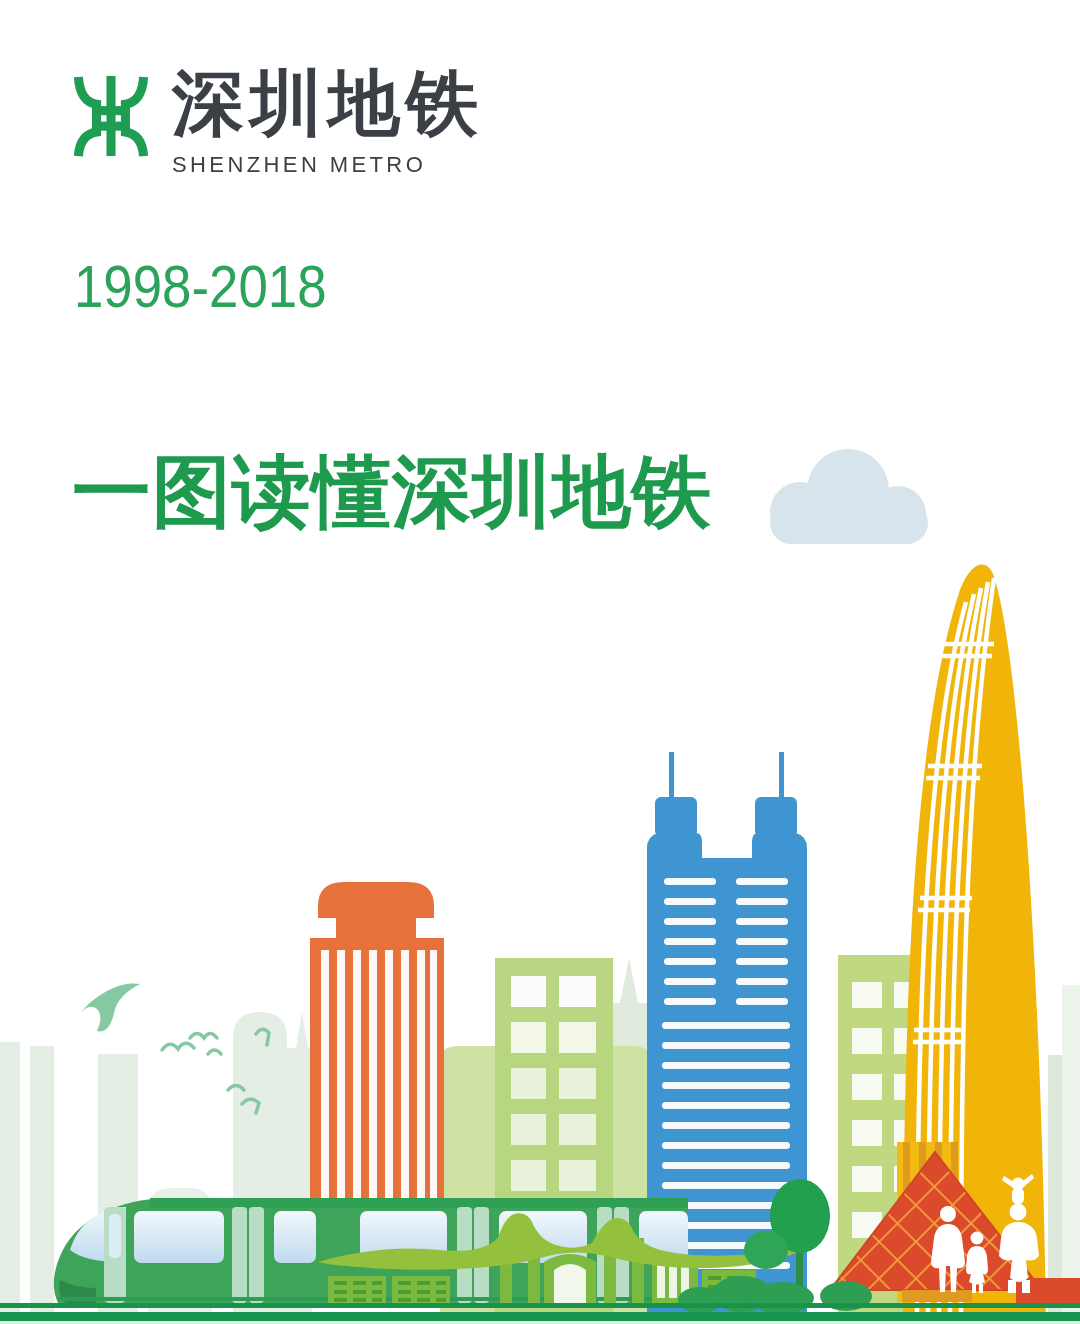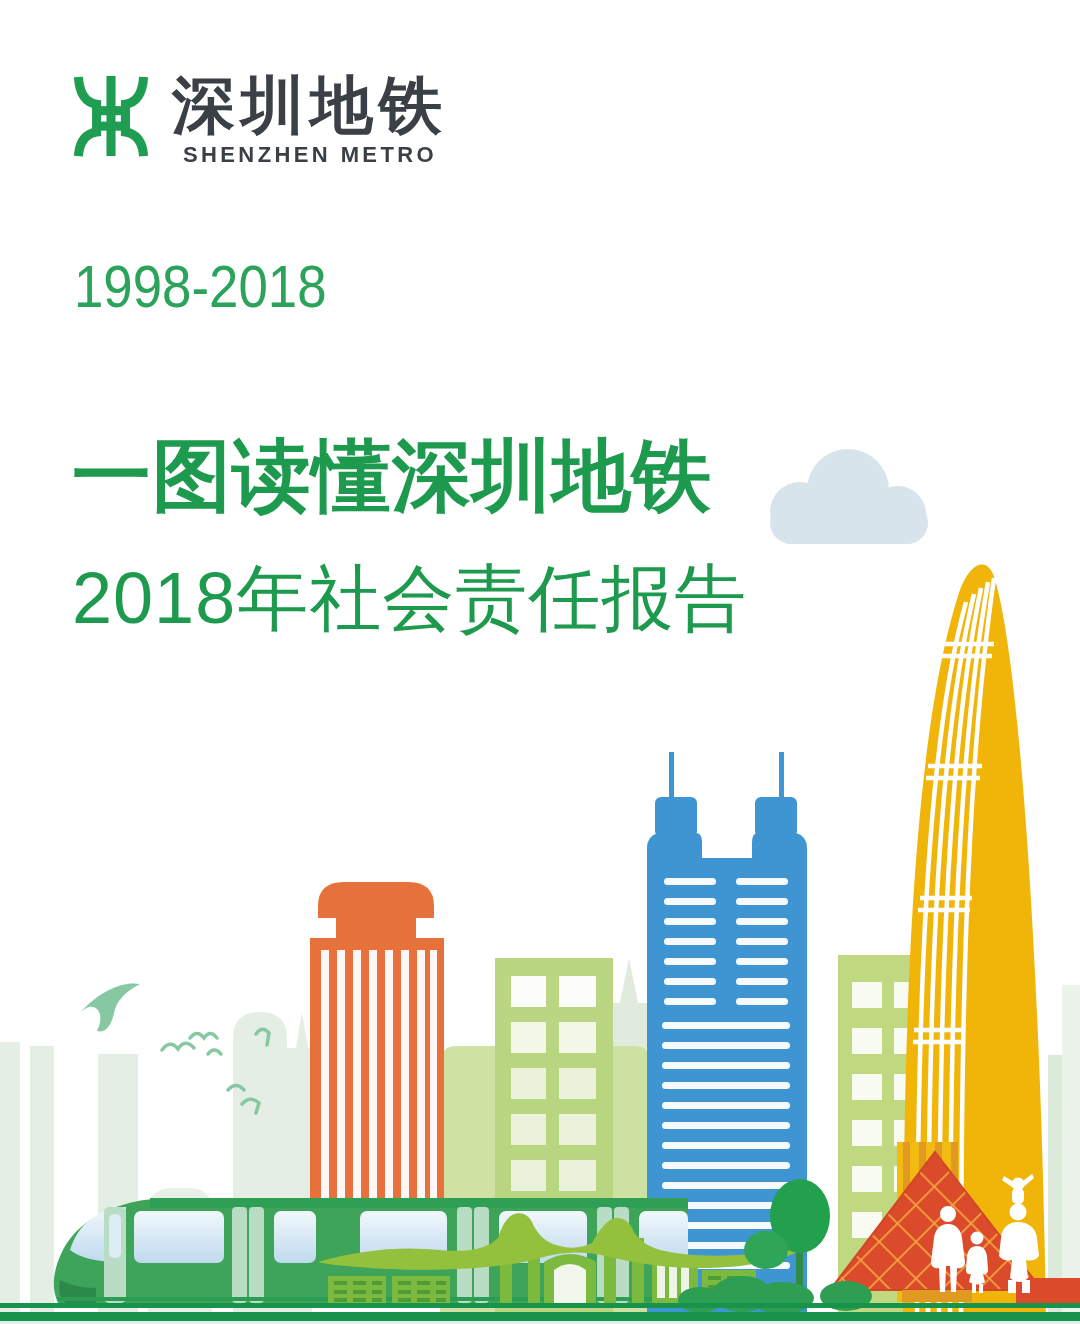--- a/index.html
+++ b/index.html
@@ -12,39 +12,39 @@
   *{margin:0;padding:0;box-sizing:border-box;}
   html,body{background:#fff;}
   .poster{
     position:relative;width:1080px;height:1324px;background:#ffffff;
     overflow:hidden;font-family:"Liberation Sans","DejaVu Sans",sans-serif;
   }
   .logo-row{position:absolute;left:72px;top:70px;display:flex;align-items:flex-start;}
   .logo-mark{width:78px;height:92px;flex:0 0 auto;}
   .logo-names{margin-left:22px;padding-top:2px;}
   .brand-zh{
-    font-size:63px;font-weight:bold;color:var(--logo-text);
-    letter-spacing:6px;line-height:1.05;white-space:nowrap;
+    font-size:72px;font-weight:bold;color:var(--logo-text);
+    letter-spacing:6px;line-height:1.05;white-space:nowrap;font-family:Liberation Mono, monospace;
   }
   .brand-en{
-    font-size:22px;font-weight:bold;color:var(--logo-text);
-    letter-spacing:3.4px;margin-top:4px;white-space:nowrap;text-align:center;
+    font-size:22px;font-weight:normal;color:var(--logo-text);
+    letter-spacing:3.4px;margin-top:4px;white-space:nowrap;
   }
   .period{
     position:absolute;left:74px;top:252px;
     font-size:60px;color:var(--period-green);font-weight:400;
     letter-spacing:0px;transform:scaleX(.88);transform-origin:left top;
   }
   .slogan{
     position:absolute;left:76px;top:338px;
     font-size:40px;color:var(--slogan-gray);font-weight:400;
     letter-spacing:0.58em;white-space:nowrap;
   }
   .slogan .part2{margin-left:0.55em;}
-  .title-block{position:absolute;left:72px;top:436px;}
+  .title-block{position:absolute;left:72px;top:452px;}
   .title-line1{
     font-size:79px;font-weight:900;color:var(--title-green);
     letter-spacing:1px;line-height:1.0;white-space:nowrap;
   }
   .title-line2{
     font-size:72px;font-weight:500;color:var(--title-green);
     letter-spacing:1px;margin-top:36px;white-space:nowrap;
   }
   .cityscape{position:absolute;left:0;top:0;width:1080px;height:1324px;}
 </style>
@@ -349,16 +349,15 @@
       <div class="brand-zh">深圳地铁</div>
       <div class="brand-en">SHENZHEN METRO</div>
     </div>
   </div>
 
   <div class="period">1998-2018</div>
 
 
   <div class="title-block">
     <div class="title-line1">一图读懂深圳地铁</div>
-    <div class="title-line2">2018年社会责任报告</div>
   </div>
 
 </div>
 
 </body></html>

